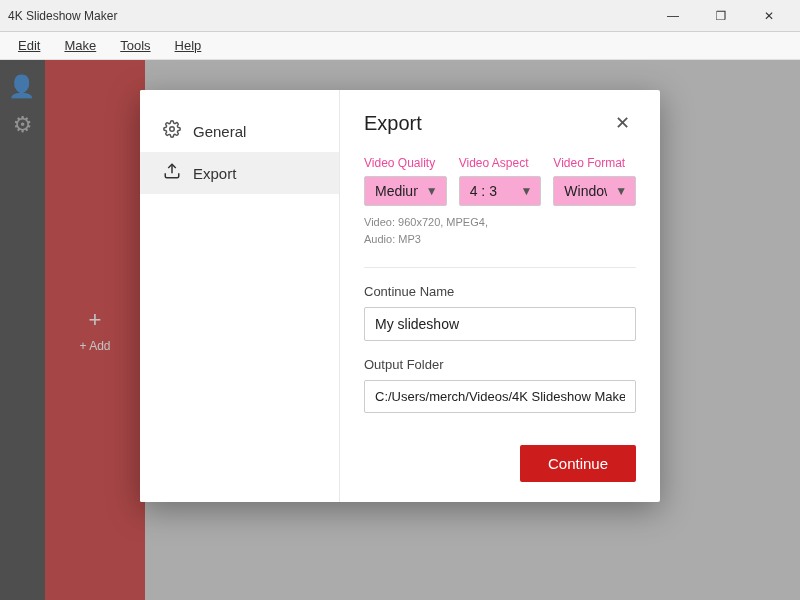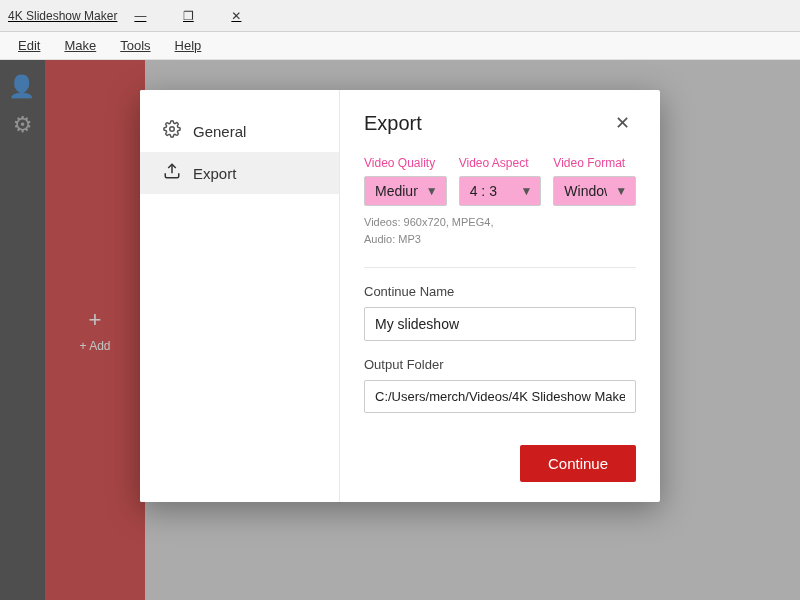--- a/index.html
+++ b/index.html
@@ -13,22 +13,21 @@
     }
 
     
     .title-bar {
       height: 32px;
       background: #f0f0f0;
       display: flex;
       align-items: center;
       padding: 0 8px;
       border-bottom: 1px solid #d0d0d0;
-      justify-content: flex-start;
-      text-decoration: underline;
+      justify-content: space-between;
     }
     .title-bar-left {
       display: flex;
       align-items: center;
       gap: 8px;
     }
     .title-bar-title {
       font-size: 12px;
       color: #333;
     }
@@ -396,21 +395,21 @@
               <option>Mac</option>
               <option>Web</option>
               <option>DVD</option>
             </select>
             <span class="select-arrow">▼</span>
           </div>
         </div>
       </div>
 
       <div class="info-text">
-        <span>Videos: 960x720, MPEG4,</span><br>
+        <span>Video: 960x720, MPEG4,</span><br>
         <span>Audio: MP3</span>
       </div>
 
       <hr class="divider">
 
       <div class="field-group">
         <div class="field-label">Continue Name</div>
         <input class="text-input" type="text" value="My slideshow" style="">
       </div>
 

